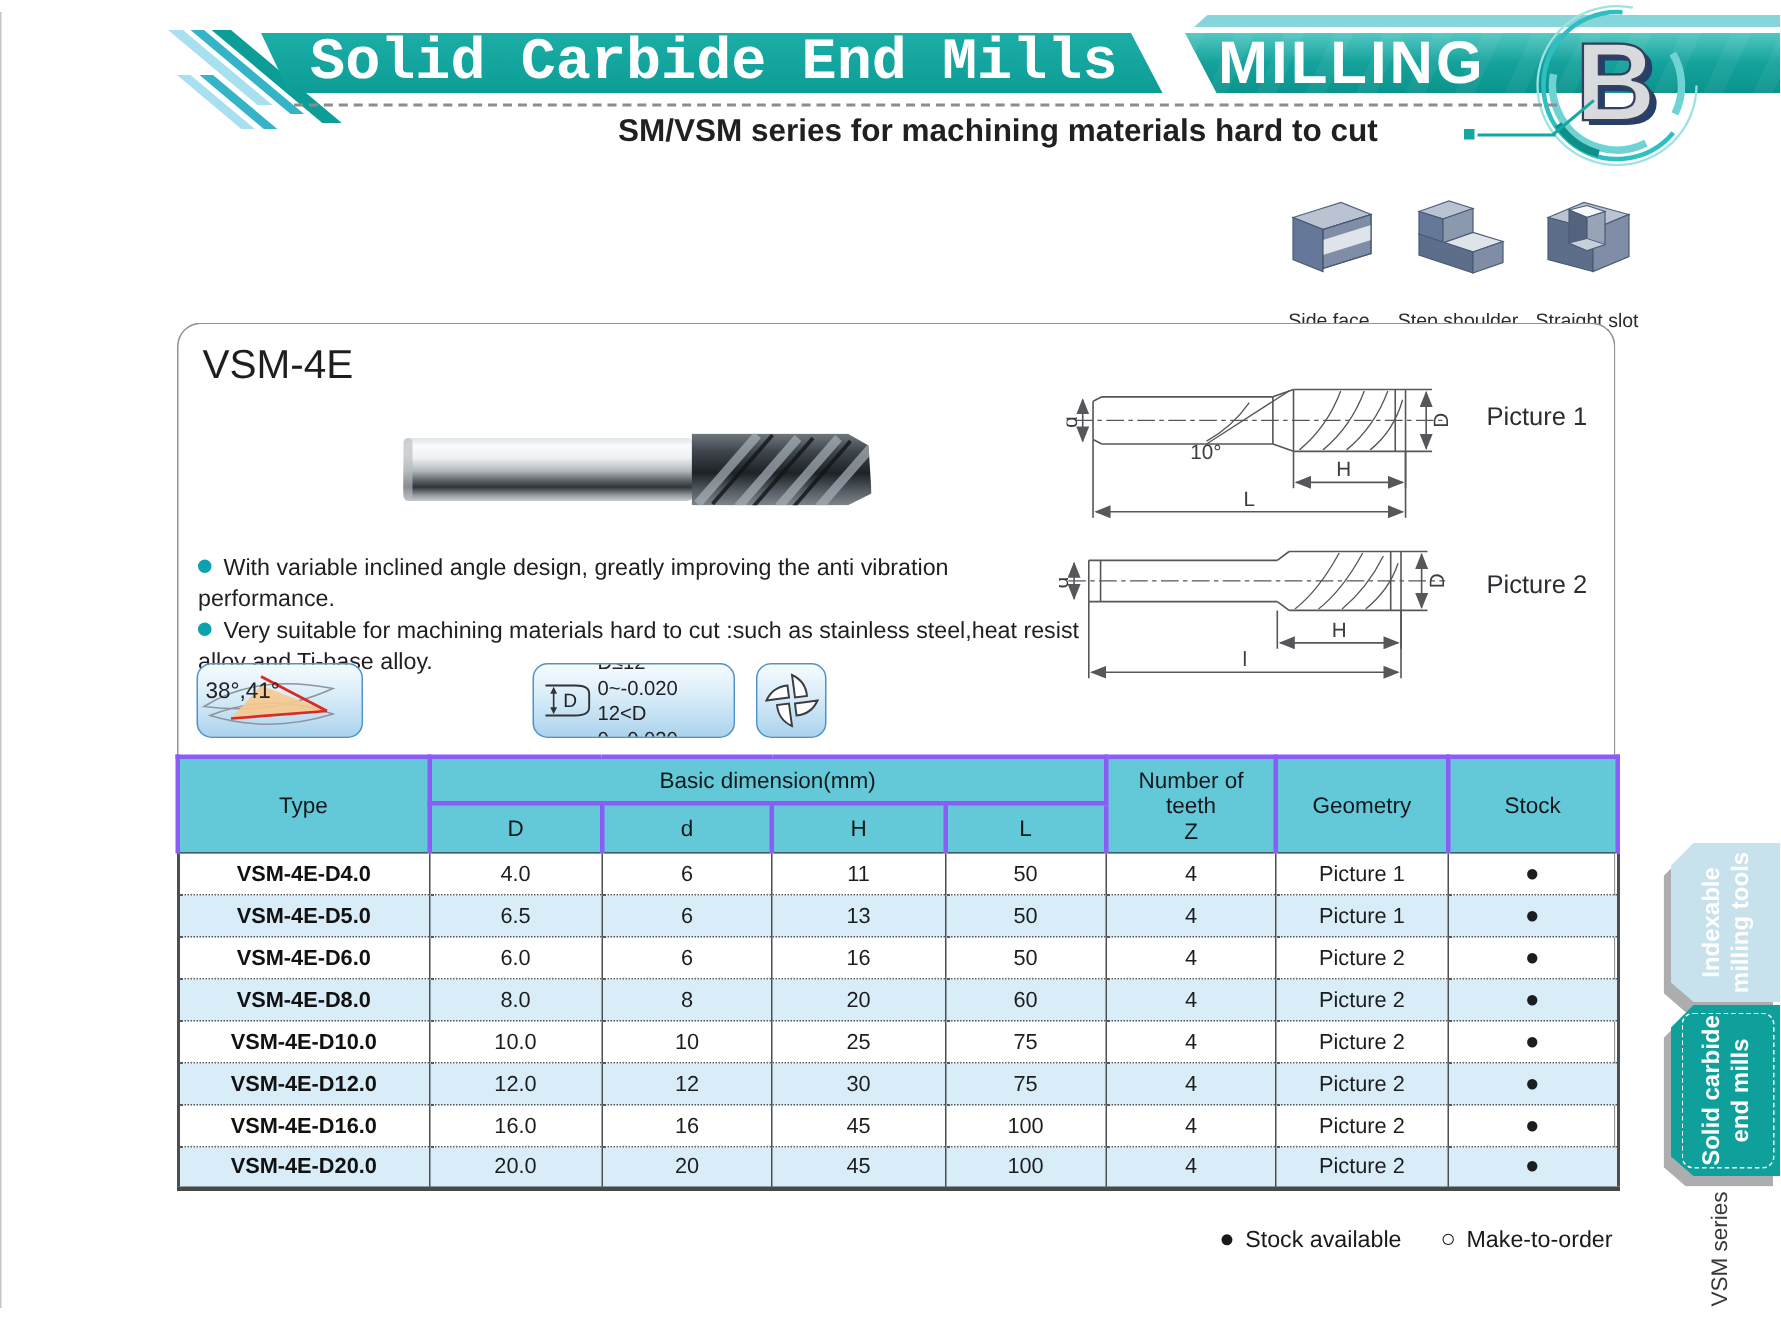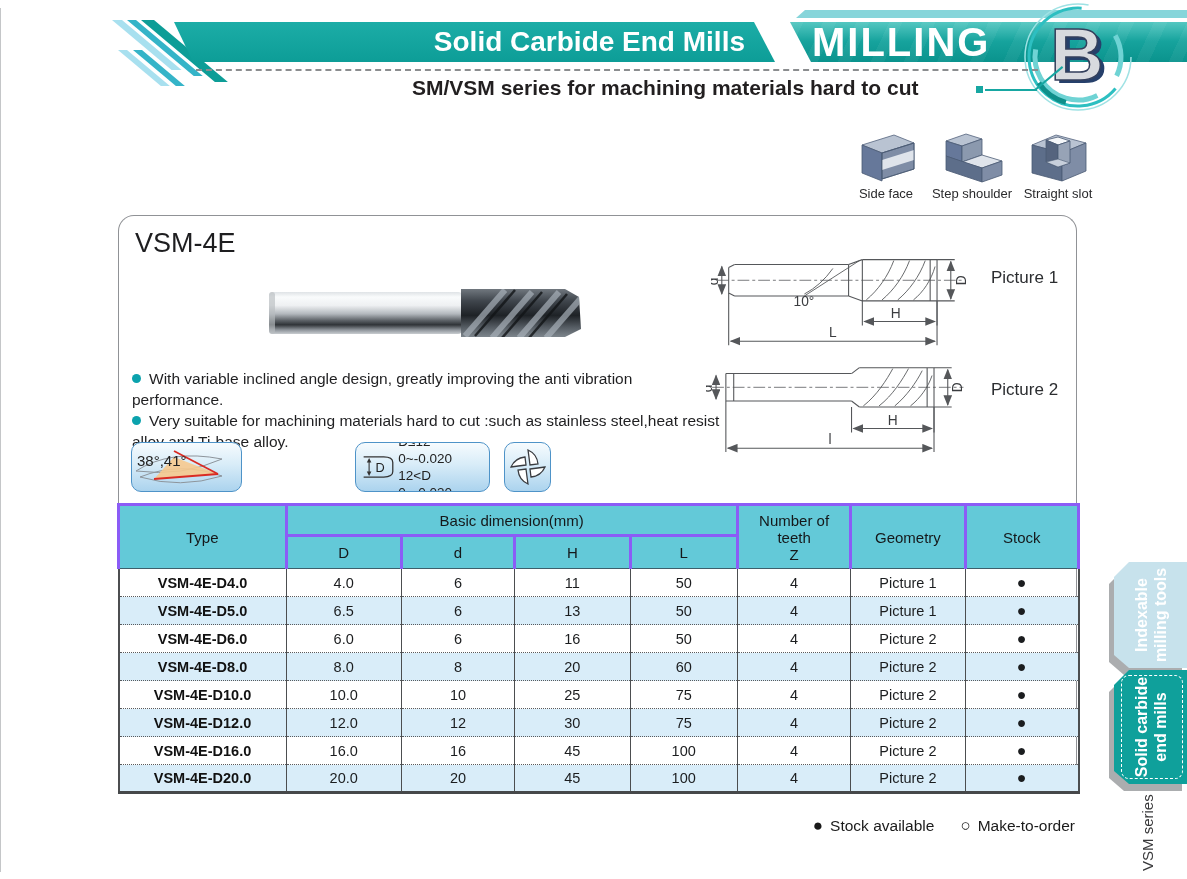--- a/index.html
+++ b/index.html
@@ -6,21 +6,21 @@
   body { background:#ffffff; font-family:"Liberation Sans", sans-serif; }
   #page { position:relative; width:1187px; height:879px; background:#fff; overflow:hidden; }
 
   
   .edge-line { position:absolute; left:0; top:8px; width:1px; height:864px; background:#c4c6c8; }
   .stripe { position:absolute; transform:skewX(50deg); transform-origin:top left; }
   .bar-left { position:absolute; left:170px; top:22px; width:605px; height:40px;
     background:linear-gradient(180deg,#1cada7,#0d9d97);
     clip-path:polygon(4px 0, calc(100% - 21px) 0, 100% 100%, 23px 100%);
     display:flex; align-items:center; justify-content:flex-end; padding-right:30px; }
-  .bar-left span { color:#fff; font-size:28px; font-weight:bold; letter-spacing:0; }
+  .bar-left span { color:#fff; font-size:39px; font-weight:bold; letter-spacing:0;font-family:Liberation Mono, monospace; }
   .bar-right { position:absolute; left:790px; top:22px; width:397px; height:40px;
     background:repeating-linear-gradient(115deg, rgba(255,255,255,.05) 0 12px, rgba(255,255,255,0) 12px 30px),
                linear-gradient(180deg,#54c7c1 0%, #16a39d 48%, #0a938d 100%);
     clip-path:polygon(0 0,100% 0,100% 100%,21px 100%);
     display:flex; align-items:center; padding-left:22px; }
   .bar-right span { color:#fff; font-size:40px; font-weight:bold; letter-spacing:2px; }
   .top-strip { position:absolute; left:796px; top:10px; width:391px; height:8px; background:#86d5da;
     clip-path:polygon(9px 0,100% 0,100% 100%,0 100%); }
   .badge-b { position:absolute; left:1020px; top:0; width:116px; height:116px; }
   .dashed-rule { position:absolute; left:196px; top:69px; width:842px; height:0; border-top:2px dashed #8b8d8f; }
@@ -31,21 +31,21 @@
     transform-origin:left center; transform:rotate(-40deg); }
 
   
   .banner { position:absolute; left:140px; top:155px; width:696px; height:50px; background:#1e85c7;
     border-radius:10px 10px 0 0; display:flex; align-items:center; justify-content:center; }
   .banner span { color:#fff; font-size:25px; font-weight:bold; letter-spacing:-0.2px; }
 
   
   .app { position:absolute; top:127px; width:96px; text-align:center; }
   .app .glyph { height:58px; display:flex; align-items:flex-end; justify-content:center; }
-  .app .lbl { font-size:13px; color:#2a2a2c; margin-top:1px; }
+  .app .lbl { font-size:13px; color:#2a2a2c; margin-top:21px; }
 
   
   .content-box { position:absolute; left:118px; top:215px; width:959px; height:579px;
     border:1.5px solid #909296; border-bottom:none; border-radius:16px 16px 0 0; background:#fff; }
   .product-name { position:absolute; left:16px; top:12px; font-size:27px; font-weight:normal; color:#1e1e20; }
   .photo { position:absolute; left:148px; top:68px; }
   .pic1 { position:absolute; left:592px; top:22px; }
   .pic2 { position:absolute; left:587px; top:134px; }
   .pic-label { position:absolute; left:872px; font-size:17px; color:#2b2d30; }
   .pic-label.p1 { top:52px; } .pic-label.p2 { top:164px; }

